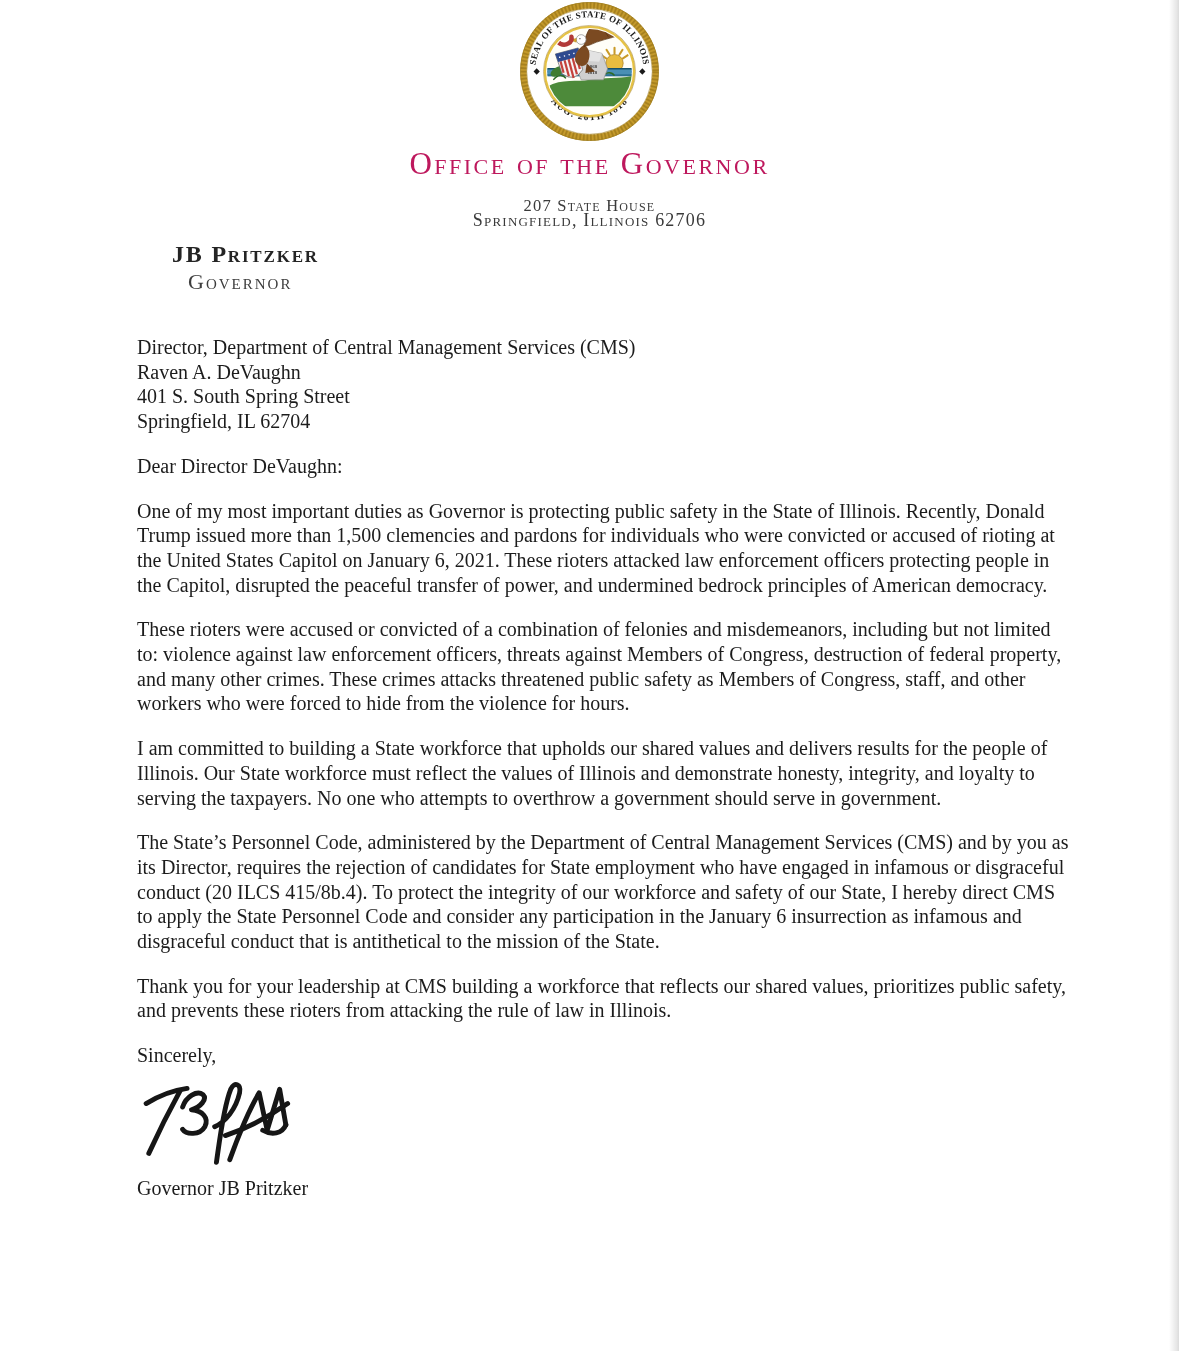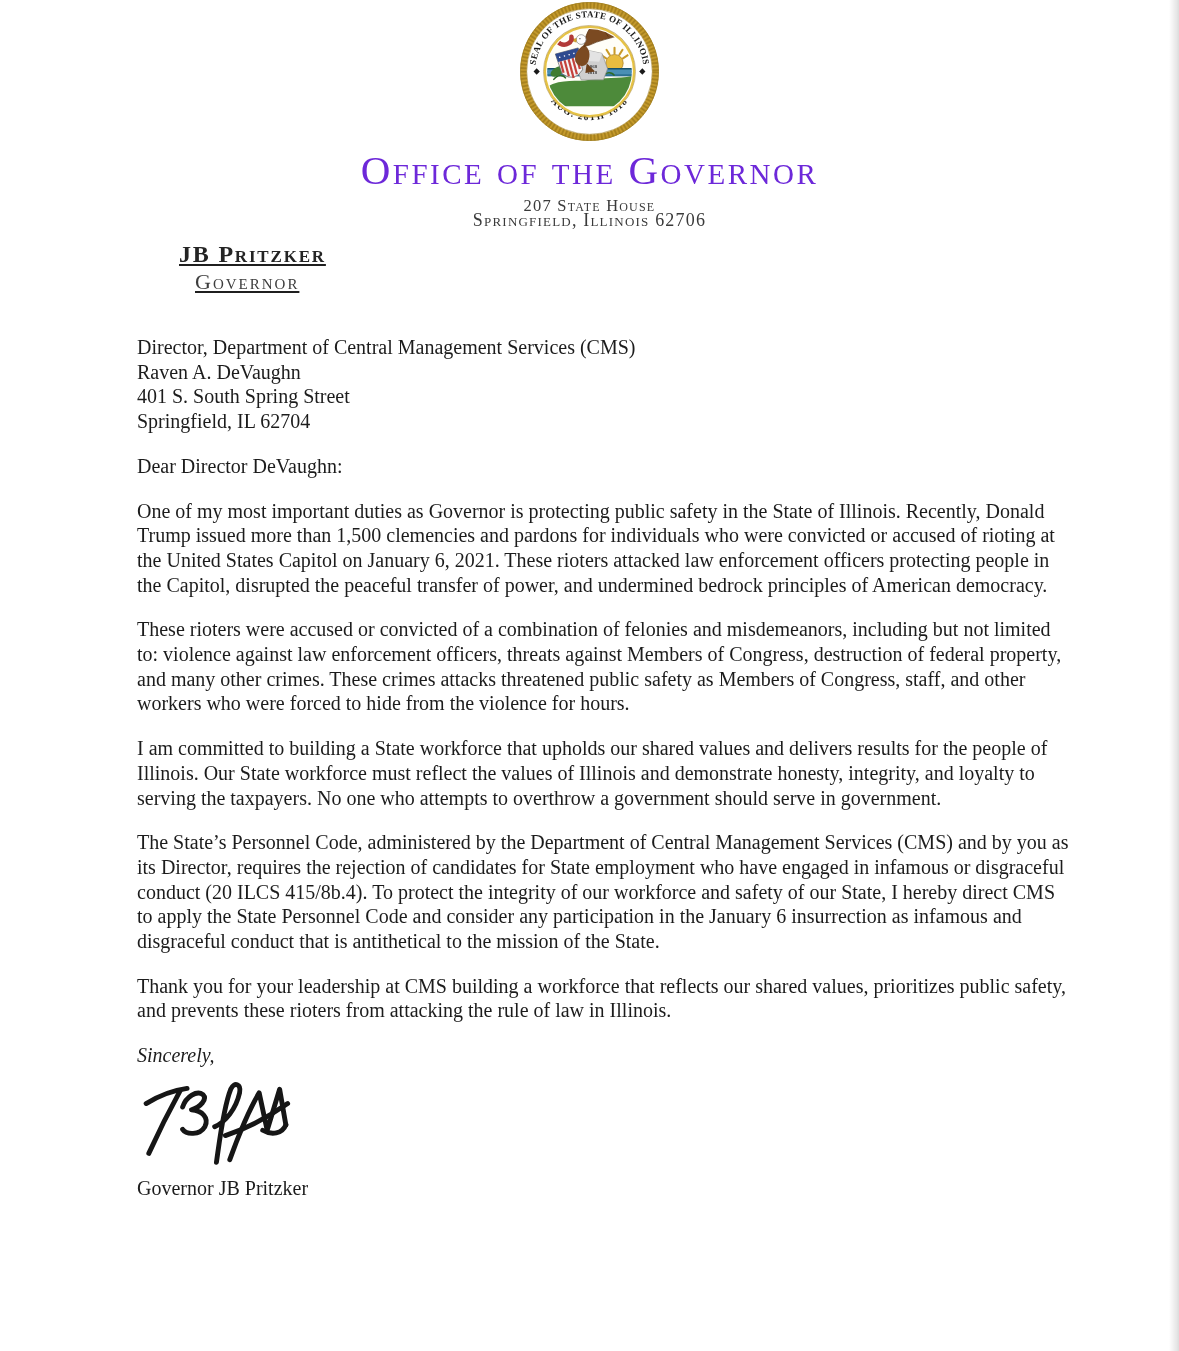--- a/index.html
+++ b/index.html
@@ -14,47 +14,47 @@
   .edge-shadow{
     position:absolute;top:0;right:0;width:10px;height:100%;
     background:linear-gradient(to right, rgba(0,0,0,0) 0%, rgba(0,0,0,0.10) 80%, rgba(0,0,0,0.14) 100%);
     pointer-events:none;
   }
   .seal{position:absolute;top:2px;left:520px;width:139px;height:139px;}
   .office-title{
     position:absolute;top:146px;left:0;width:100%;
     text-align:center;
     font-variant:small-caps;
-    font-size:41px;letter-spacing:2.5px;
-    color:#6d28d9;font-weight:400;
+    font-size:31px;letter-spacing:2.5px;
+    color:#be185d;font-weight:400;
   }
   .lh-addr{
     position:absolute;left:0;width:100%;text-align:center;
     font-variant:small-caps;
     color:#3a3a3a;letter-spacing:1.2px;
   }
   .lh-addr1{top:196px;font-size:16.5px;}
   .lh-addr2{top:210px;font-size:18px;}
-  .official{position:absolute;top:241px;left:179px;text-decoration:underline;}
+  .official{position:absolute;top:241px;left:172px;}
   .official-name{
     font-variant:small-caps;font-weight:bold;
     font-size:24px;letter-spacing:1.8px;color:#242424;
   }
   .official-title{
     font-variant:small-caps;
     font-size:22px;letter-spacing:2px;color:#3d3d3d;
     padding-left:16px;margin-top:1px;
   }
   .letter{
     position:absolute;left:137px;top:335px;width:932px;
     font-size:20px;line-height:24.7px;color:#1c1c1c;
   }
   .letter p{margin:0 0 20px 0;}
   .recipient{margin:0 0 20px 0;}
-  .closing{margin-bottom:0 !important;font-style:italic;}
+  .closing{margin-bottom:0 !important;}
   .signature{display:block;margin:4px 0 0 -6px;width:178px;height:96px;}
   .signer{margin-top:8px;}
 </style>
 </head>
 <body>
 
 <div class="page">
 
   <svg class="seal" viewBox="0 0 200 200" aria-hidden="true">
     <defs>

